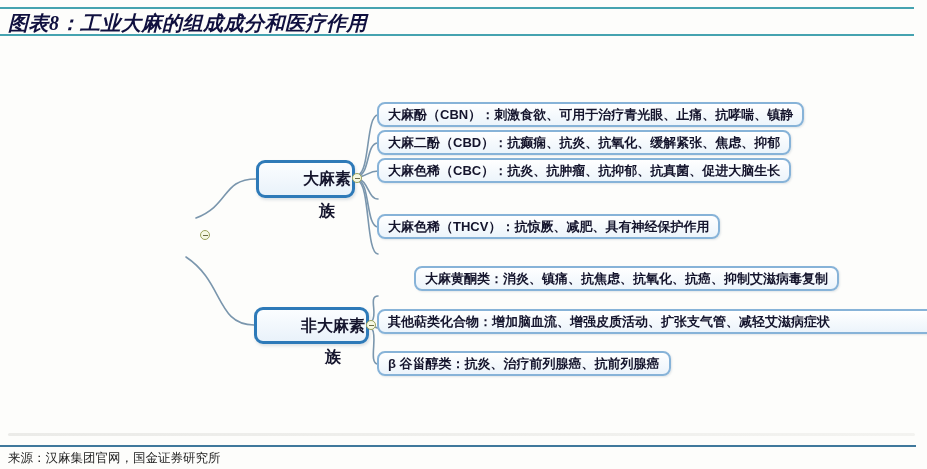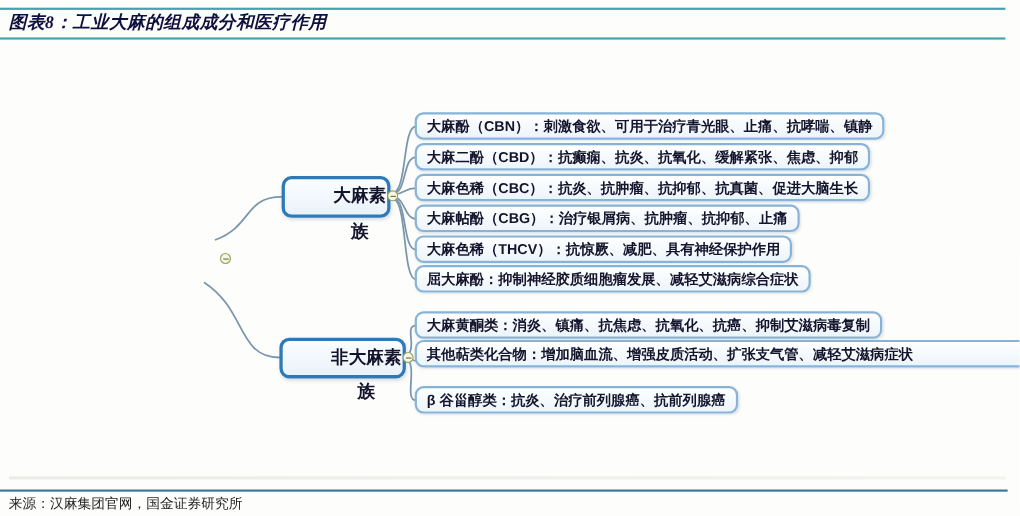--- a/index.html
+++ b/index.html
@@ -11,21 +11,21 @@
     overflow: hidden;
     font-family: "Liberation Sans", sans-serif;
   }
   
   .rule-teal { position:absolute; left:0; width:914px; height:2px; background:#45a3b0; }
   .rule-top { top:7px; }
   .rule-bottom { top:34px; }
   .fig-title {
     position:absolute; left:8px; top:10px;
     font-family:"Liberation Serif", serif;
-    font-size:16px; font-weight:bold; font-style:italic;
+    font-size:20px; font-weight:bold; font-style:italic;
     color:#10103f; letter-spacing:0.5px; white-space:nowrap;
   }
   
   .connectors { position:absolute; left:0; top:0; width:927px; height:469px; }
   .node {
     position:absolute;
     border-radius:9px;
     color:#14142c;
     font-weight:bold;
     text-align:center;
@@ -53,21 +53,21 @@
     line-height:19px; padding:1px 9px;
     white-space:nowrap;
     box-shadow: 1px 1px 2px rgba(120,140,160,0.2);
   }
   .leaf-0 { top:102px; }
   .leaf-1 { top:130px; }
   .leaf-2 { top:158px; }
   .leaf-3 { top:186px; }
   .leaf-4 { top:214px; }
   .leaf-5 { top:241px; }
-  .leaf-6 { top:283px; }
+  .leaf-6 { top:266px;margin-left:37px; }
   .leaf-7 { top:309px; white-space:normal; width:564px; line-height:17px; padding:2px 9px; }
   .leaf-8 { top:351px; }
   .collapse {
     position:absolute; width:10px; height:10px;
     border:1px solid #9aa25c; border-radius:50%;
     background:#f5f8e2;
     display:flex; align-items:center; justify-content:center;
   }
   .collapse::after { content:""; display:block; width:5px; height:1px; background:#6a6a45; }
   .collapse-root { left:200px; top:230px; }
@@ -112,23 +112,21 @@
 
   <div class="node branch-node branch-1">大麻素族</div>
   <div class="collapse collapse-b1"></div>
 
   <div class="node branch-node branch-2">非大麻素族</div>
   <div class="collapse collapse-b2"></div>
 
   <div class="leaf leaf-0">大麻酚（CBN）：刺激食欲、可用于治疗青光眼、止痛、抗哮喘、镇静</div>
   <div class="leaf leaf-1">大麻二酚（CBD）：抗癫痫、抗炎、抗氧化、缓解紧张、焦虑、抑郁</div>
   <div class="leaf leaf-2">大麻色稀（CBC）：抗炎、抗肿瘤、抗抑郁、抗真菌、促进大脑生长</div>
-  <div class="leaf leaf-3">大麻帖酚（CBG）：治疗银屑病、抗肿瘤、抗抑郁、止痛</div>
   <div class="leaf leaf-4">大麻色稀（THCV）：抗惊厥、减肥、具有神经保护作用</div>
-  <div class="leaf leaf-5">屈大麻酚：抑制神经胶质细胞瘤发展、减轻艾滋病综合症状</div>
   <div class="leaf leaf-6">大麻黄酮类：消炎、镇痛、抗焦虑、抗氧化、抗癌、抑制艾滋病毒复制</div>
   <div class="leaf leaf-7">其他萜类化合物：增加脑血流、增强皮质活动、扩张支气管、减轻艾滋病症状</div>
   <div class="leaf leaf-8">β 谷甾醇类：抗炎、治疗前列腺癌、抗前列腺癌</div>
 
   <div class="edge-shadow"></div>
   <div class="rule-footer"></div>
   <div class="source-text">来源：汉麻集团官网，国金证券研究所</div>
 
 </div>
 

